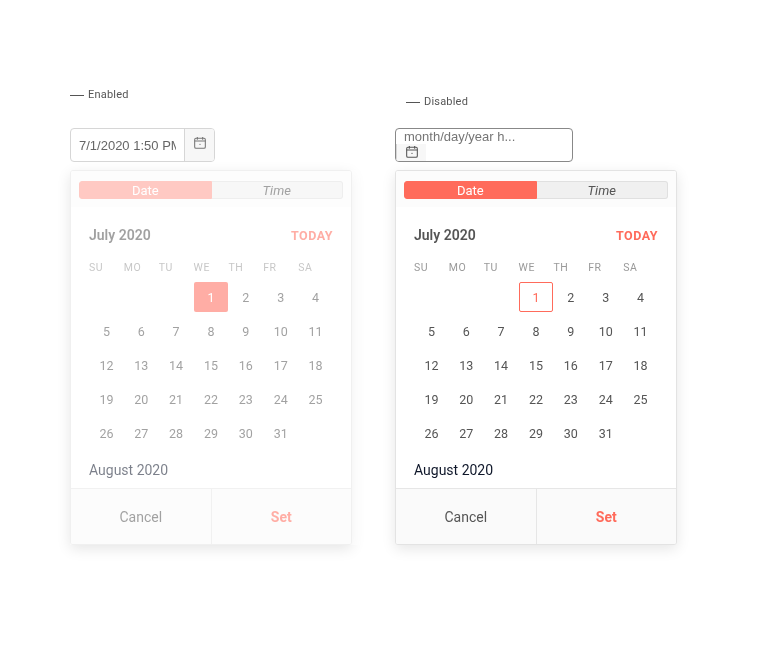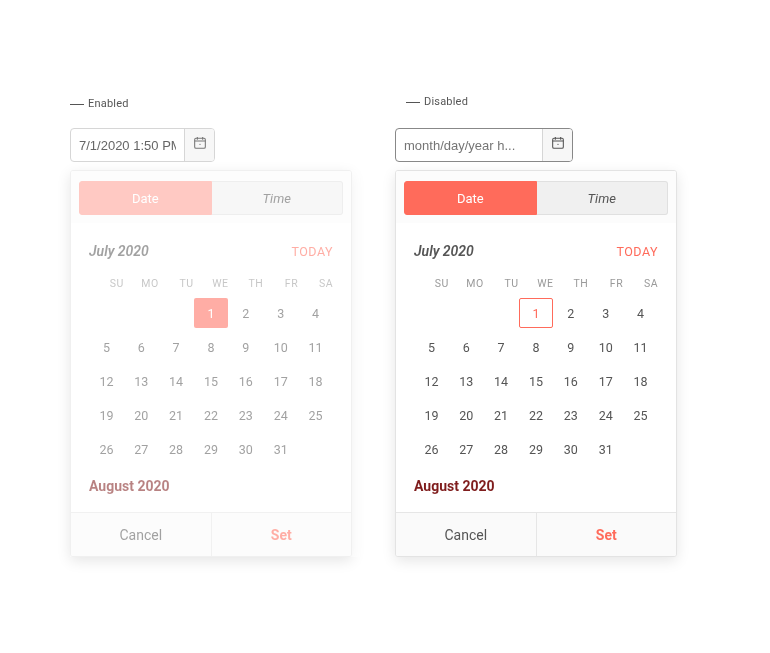--- a/index.html
+++ b/index.html
@@ -50,40 +50,40 @@
   .input-row .cal-btn {
     width: 30px;
     display: flex;
     align-items: center;
     justify-content: center;
     border-left: 1px solid #d6d6d6;
     background: #f7f7f7;
   }
   .input-row .cal-btn svg { width:16px; height:16px; }
   .input-row.wide { width: 178px; }
-  .input-row.highlight { border-color: #888; }
+  .input-row.highlight { border-color: #888; flex-direction: column; }
 
   .popup {
     width: 282px;
     background: #fff;
     border: 1px solid #e3e3e3;
     border-radius: 3px;
     box-shadow: 0 4px 14px rgba(0,0,0,.10);
     overflow: hidden;
   }
 
   .tabs {
     display: flex;
     padding: 10px 8px 8px 8px;
     gap: 0;
     background: #fcfcfc;
   }
   .tab {
     flex: 1;
-    height: 34px;
+    height: 18px;
     display: flex;
     align-items: center;
     justify-content: center;
     font-size: 13px;
     color: #555;
     background: #f0f0f0;
     border: 1px solid #e0e0e0;
   }
   .tab.first { border-radius: 3px 0 0 3px; }
   .tab.last  { border-radius: 0 3px 3px 0; border-left: none; font-style: italic; }
@@ -93,27 +93,27 @@
     border-color: #ff6b5b;
   }
 
   .month-block { padding: 10px 18px 4px 18px; }
   .month-header {
     display: flex;
     align-items: center;
     justify-content: space-between;
     height: 36px;
   }
-  .month-title { font-size: 14px; font-weight: 600; color: #555; font-style: italic; }
-  .today-link { font-size: 12.5px; color: #ff6b5b; letter-spacing: 0.5px; }
+  .month-title { font-size: 14px; font-weight: 600; color: #555; }
+  .today-link { font-size: 12.5px; color: #ff6b5b; letter-spacing: 0.5px; font-weight: bold; }
 
   .dow-row, .week-row {
     display: grid;
     grid-template-columns: repeat(7, 1fr);
-    text-align: right;
+    text-align: left;
   }
   .dow-row { margin-top: 4px; }
   .dow { font-size: 10.5px; color: #9a9a9a; letter-spacing: 0.5px; padding: 4px 0; }
 
   .week-row { margin-top: 4px; }
   .daycell {
     height: 30px;
     display: flex;
     align-items: center;
     justify-content: center;
@@ -127,30 +127,30 @@
     color: #fff;
   }
   .daycell.selected-outline {
     border: 1px solid #ff6b5b;
     color: #ff6b5b;
   }
 
   .next-month {
     padding: 10px 18px 0 18px;
     font-size: 14px;
-    font-weight: 700;
-    color: #7f1d1d;
+    font-weight: 400;
+    color: #0f172a;
   }
 
   .actions {
     display: flex;
     border-top: 1px solid #e6e6e6;
     background: #fafafa;
-    height: 44px;
-    margin-top: 18px;
+    height: 56px;
+    margin-top: 10px;
   }
   .action-btn {
     flex: 1;
     display: flex;
     align-items: center;
     justify-content: center;
     font-size: 14px;
     border: none;
     background: transparent;
   }
@@ -163,21 +163,21 @@
     inset: 0;
     background: rgba(255,255,255,0.45);
     pointer-events: none;
   }
   .panel .popup-wrap { position: relative; }
   .panel.left .tab.active { background: #ff9d92; border-color:#ff9d92; }
 </style>
 </head>
 <body>
 
-<div class="section-label" style="left:70px; top:97px;">
+<div class="section-label" style="left:70px; top:88px;">
   <span class="dash"></span><span>Enabled</span>
 </div>
 <div class="section-label" style="left:406px; top:95px;">
   <span class="dash"></span><span>Disabled</span>
 </div>
 
 <div class="panel left" style="top:128px;">
   <div class="input-row">
     <input class="textfield" value="7/1/2020 1:50 PM" style="">
     <div class="cal-btn">

